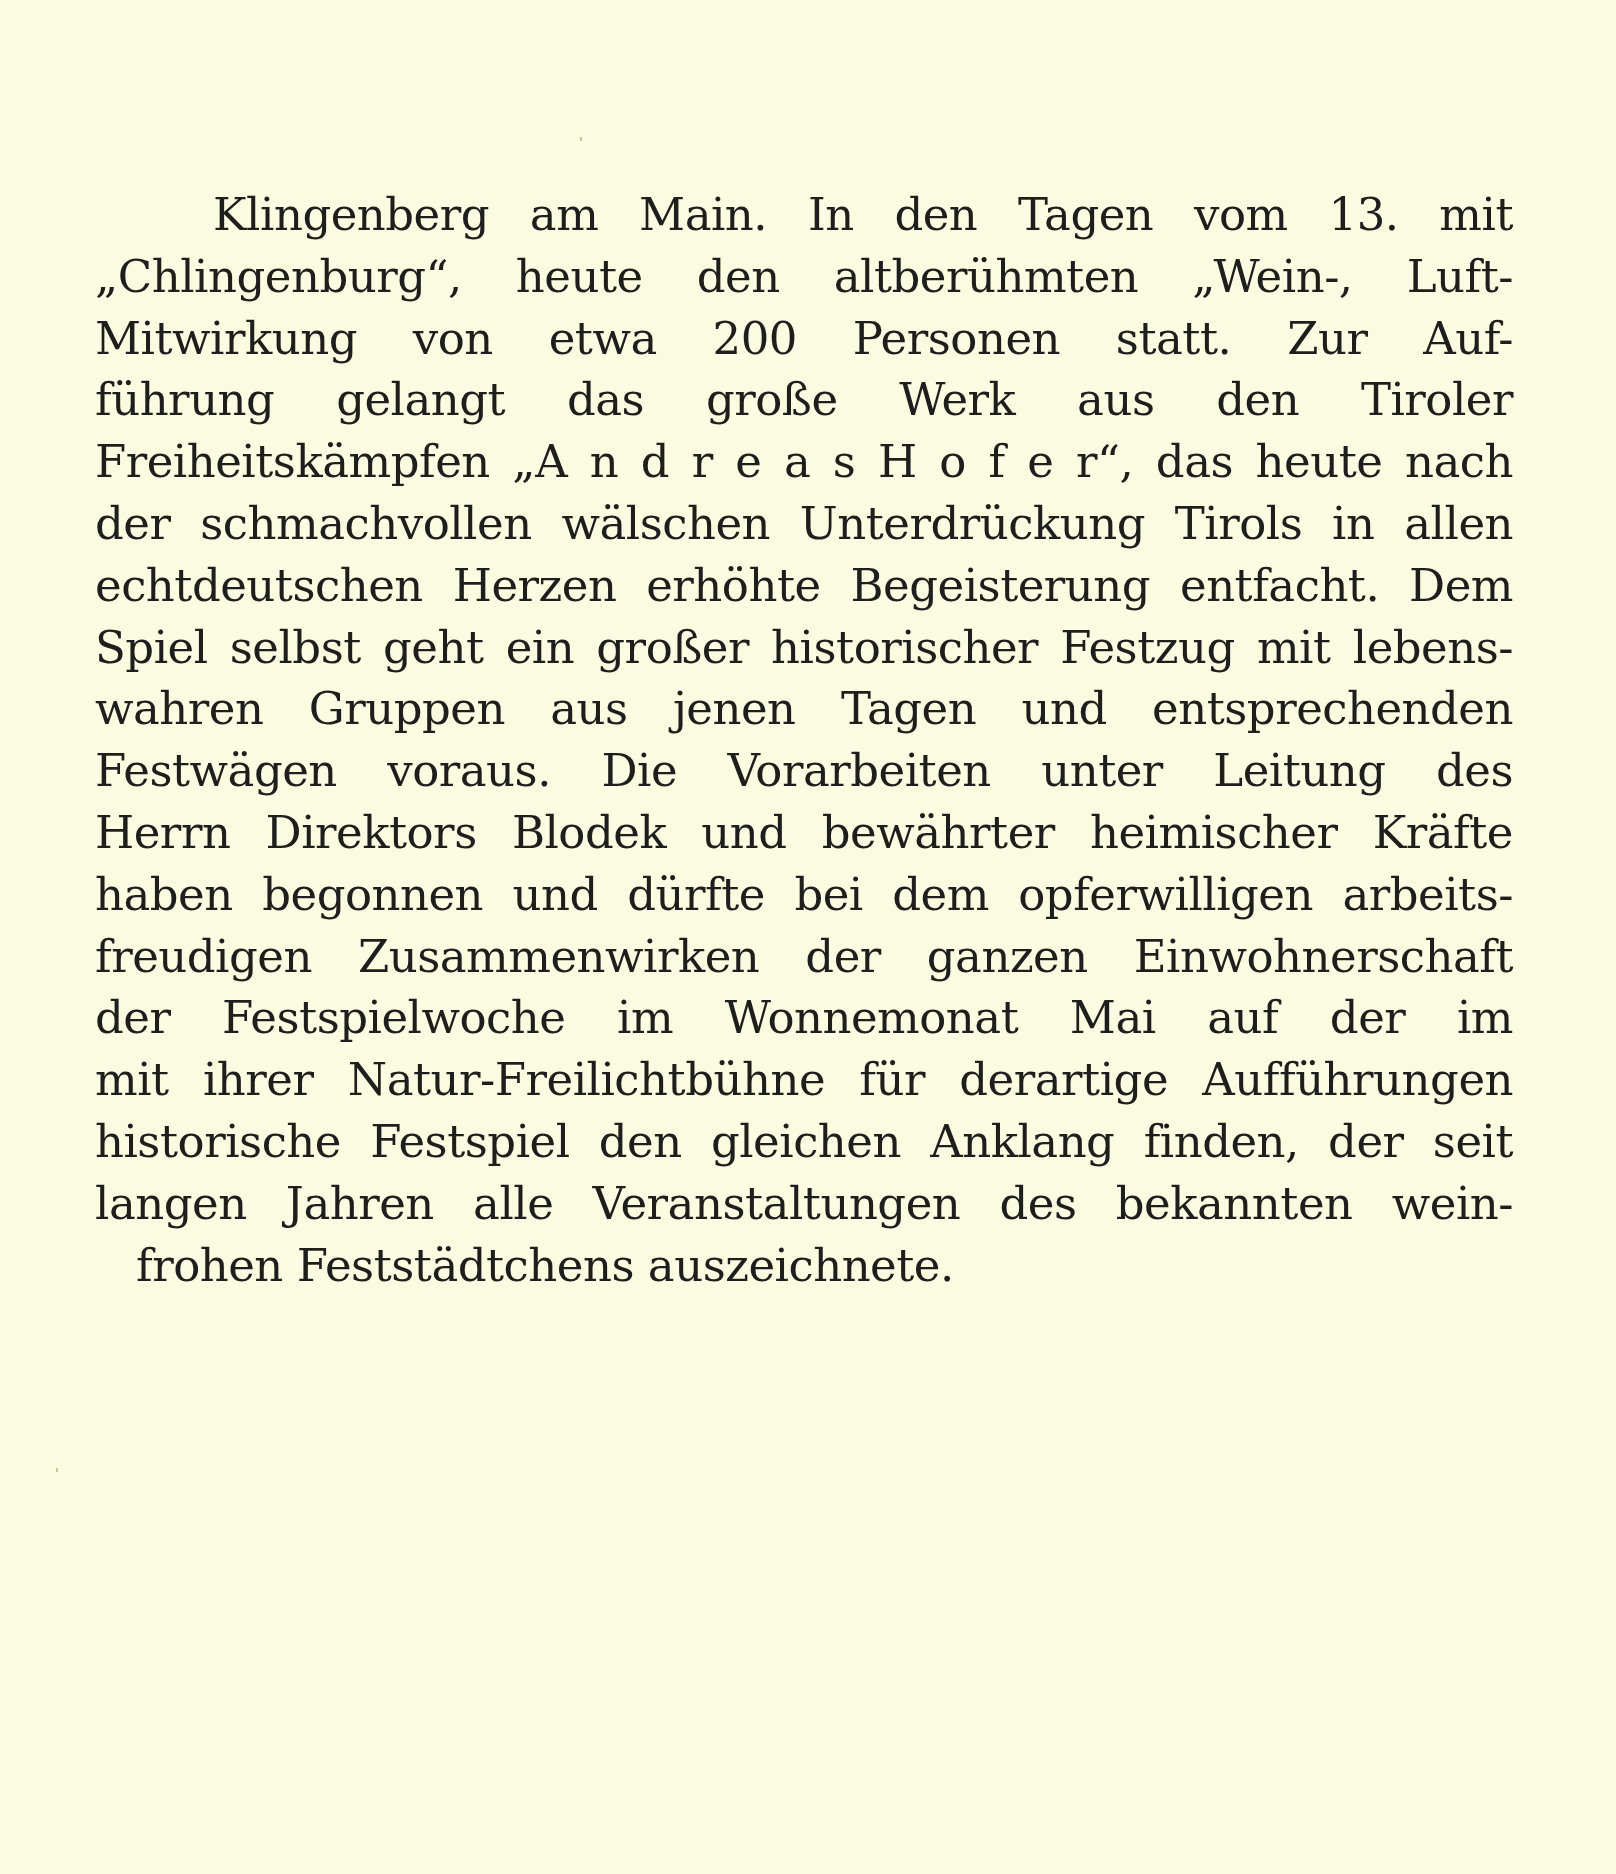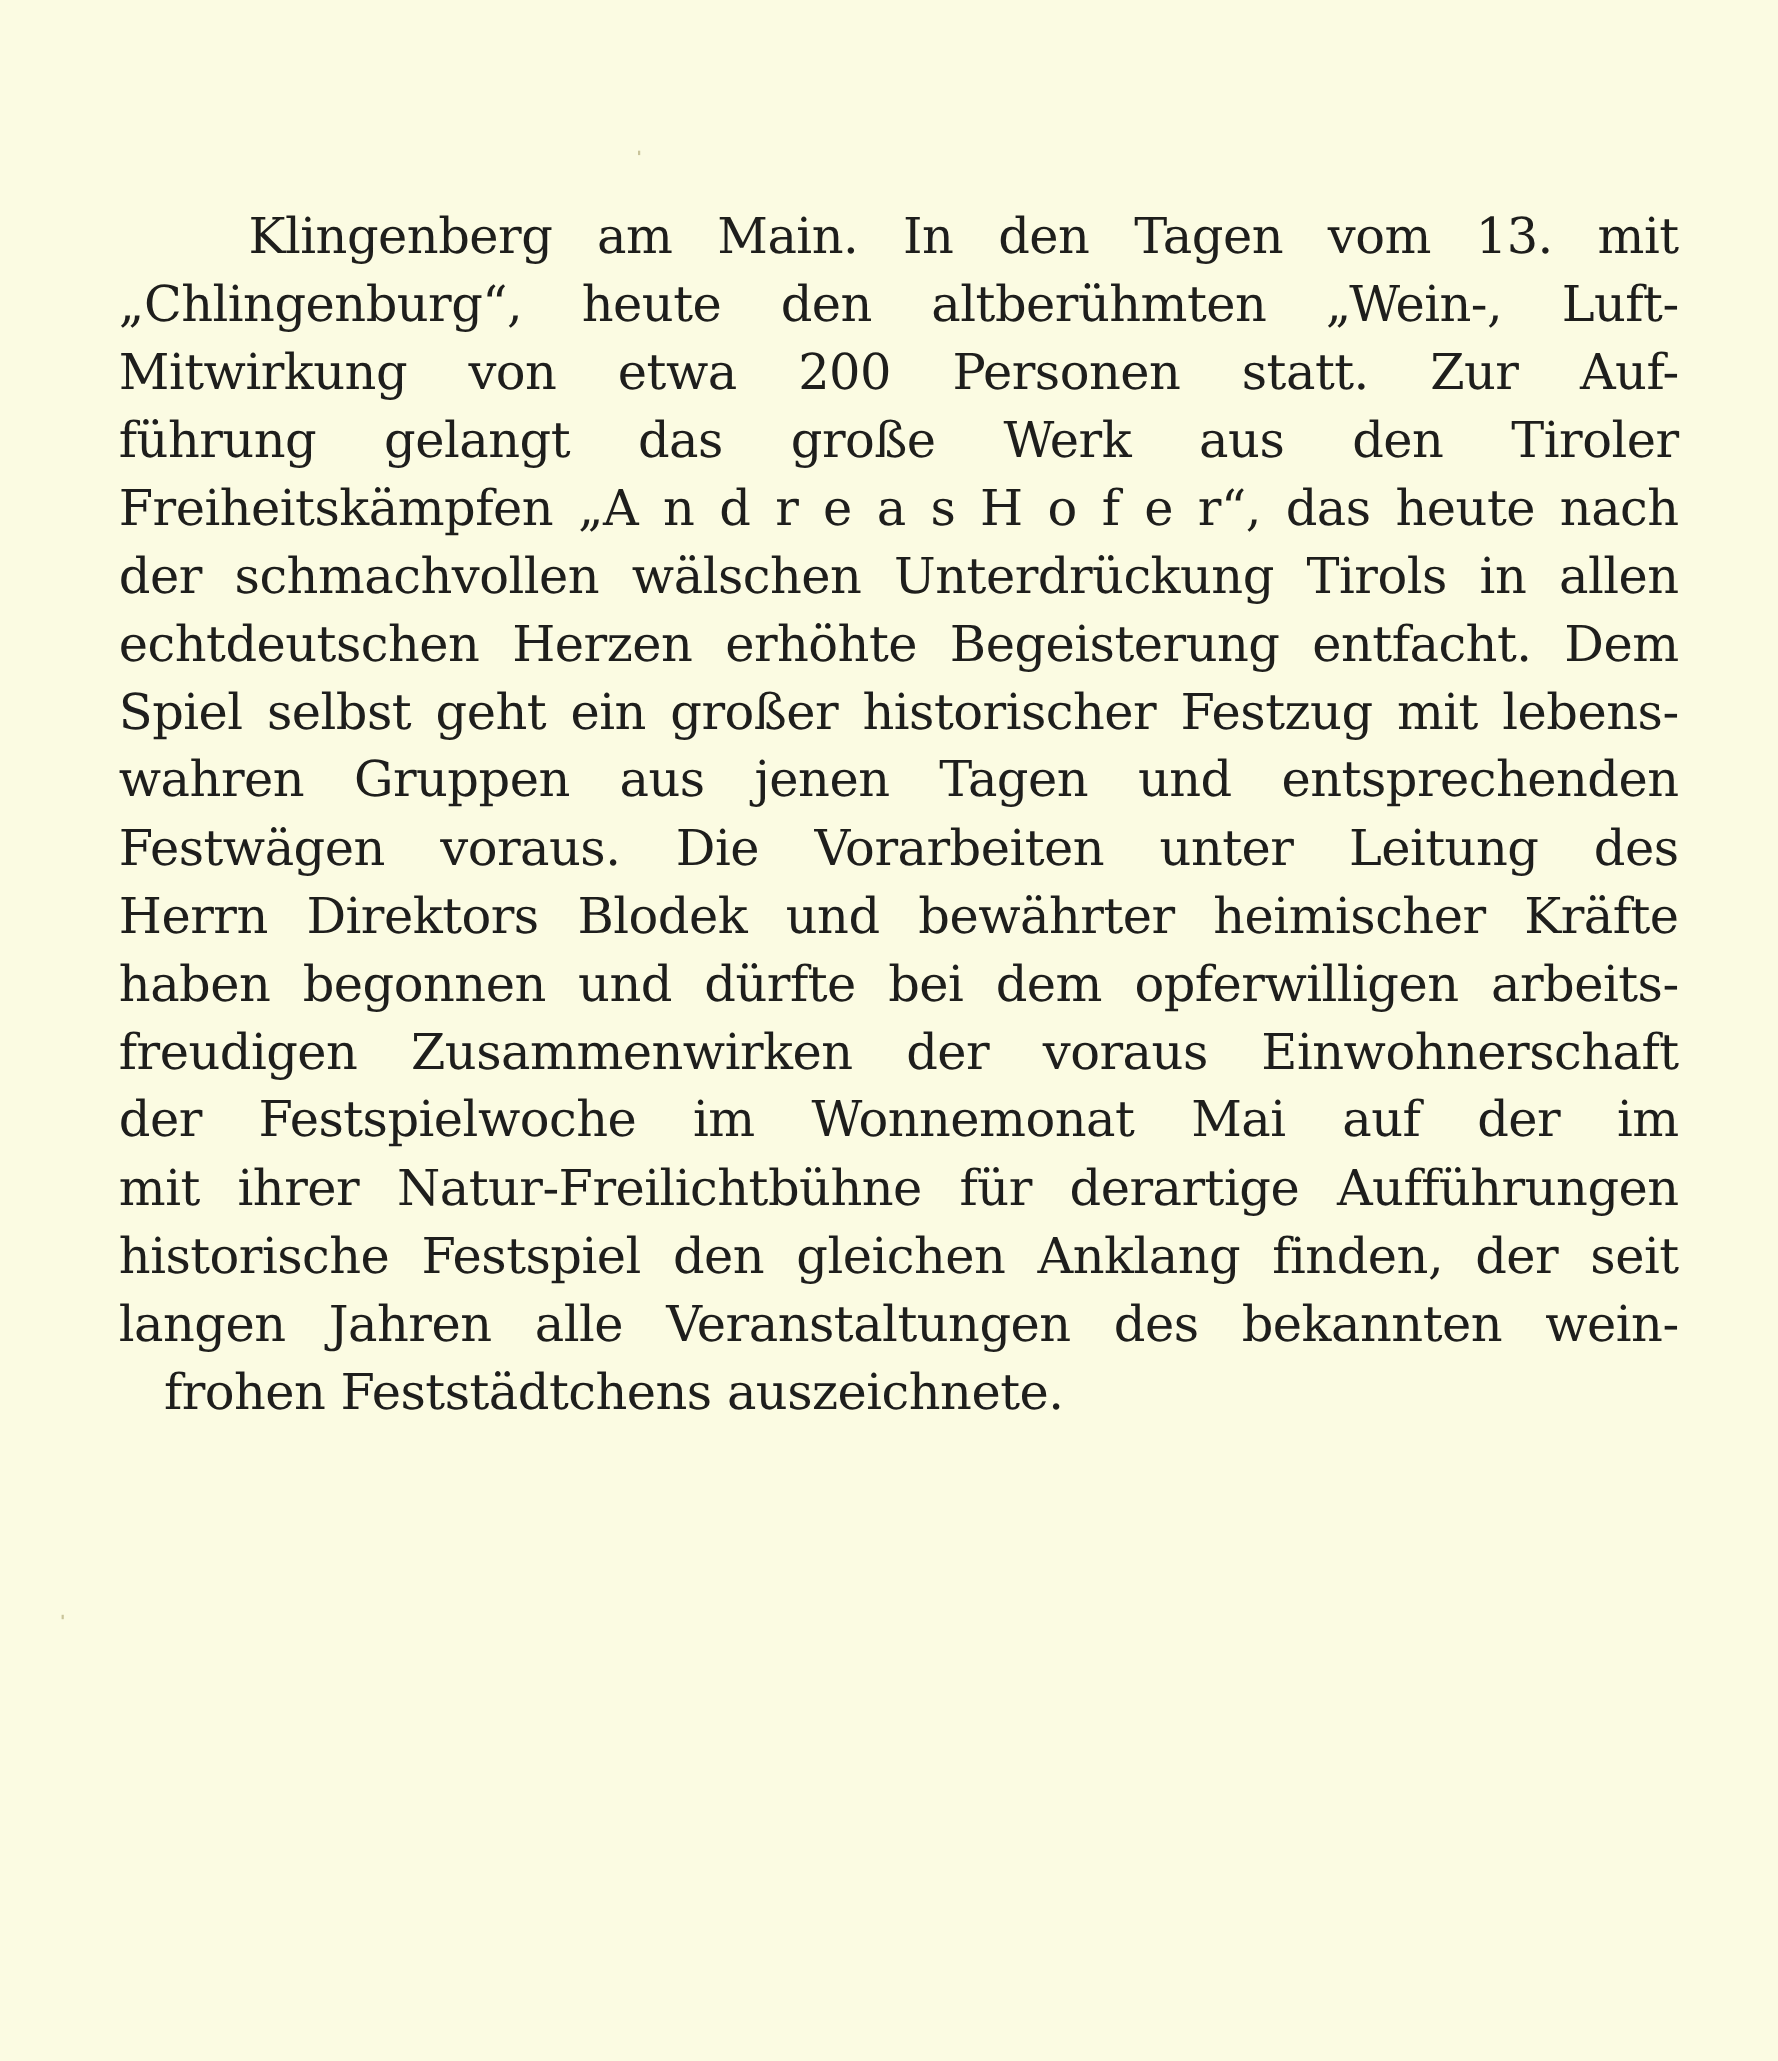--- a/index.html
+++ b/index.html
@@ -2,21 +2,21 @@
 <html><head>
 <meta charset="utf-8">
 <style>
   html, body { margin:0; padding:0; }
   body {
     width:1616px; height:1874px; overflow:hidden;
     background:#fbfbe2;
     position:relative;
   }
   .page {
-    position:absolute; left:108px; top:184px; width:1418px;
+    position:absolute; left:95px; top:184px; width:1418px;
     font-family:"DejaVu Serif", serif;
     font-size:45px;
     line-height:61.8px;
     color:#1e1e1c;
     letter-spacing:-0.5px;
   }
   .line { display:block; white-space:nowrap; text-align:justify; text-align-last:justify; height:61.8px; }
   .line.first { padding-left:118px; }
   .line.last { text-align-last:left;margin-left:41px; }
   .speck { position:absolute; width:2px; height:4px; background:#c9c49a; }
@@ -30,21 +30,21 @@
   <span class="line">Mitwirkung von etwa 200 Personen statt.  Zur Auf-</span>
   <span class="line">führung gelangt das große Werk aus den Tiroler</span>
   <span class="line">Freiheitskämpfen „A n d r e a s  H o f e r“, das heute nach</span>
   <span class="line">der schmachvollen wälschen Unterdrückung Tirols in allen</span>
   <span class="line">echtdeutschen Herzen erhöhte Begeisterung entfacht.  Dem</span>
   <span class="line">Spiel selbst geht ein großer historischer Festzug mit lebens-</span>
   <span class="line">wahren Gruppen aus jenen Tagen und entsprechenden</span>
   <span class="line">Festwägen voraus.  Die Vorarbeiten unter Leitung des</span>
   <span class="line">Herrn Direktors Blodek und bewährter heimischer Kräfte</span>
   <span class="line">haben begonnen und dürfte bei dem opferwilligen arbeits-</span>
-  <span class="line">freudigen Zusammenwirken der voraus Einwohnerschaft</span>
+  <span class="line">freudigen Zusammenwirken der ganzen Einwohnerschaft</span>
   <span class="line">der Festspielwoche im Wonnemonat Mai auf der im</span>
   <span class="line">mit ihrer Natur-Freilichtbühne für derartige Aufführungen</span>
   <span class="line">historische Festspiel den gleichen Anklang finden, der seit</span>
   <span class="line">langen Jahren alle Veranstaltungen des bekannten wein-</span>
   <span class="line last">frohen Feststädtchens auszeichnete.</span>
 </div>
 
 <div class="speck" style="left:580px;top:137px"></div>
 <div class="speck" style="left:56px;top:1468px"></div>
 

